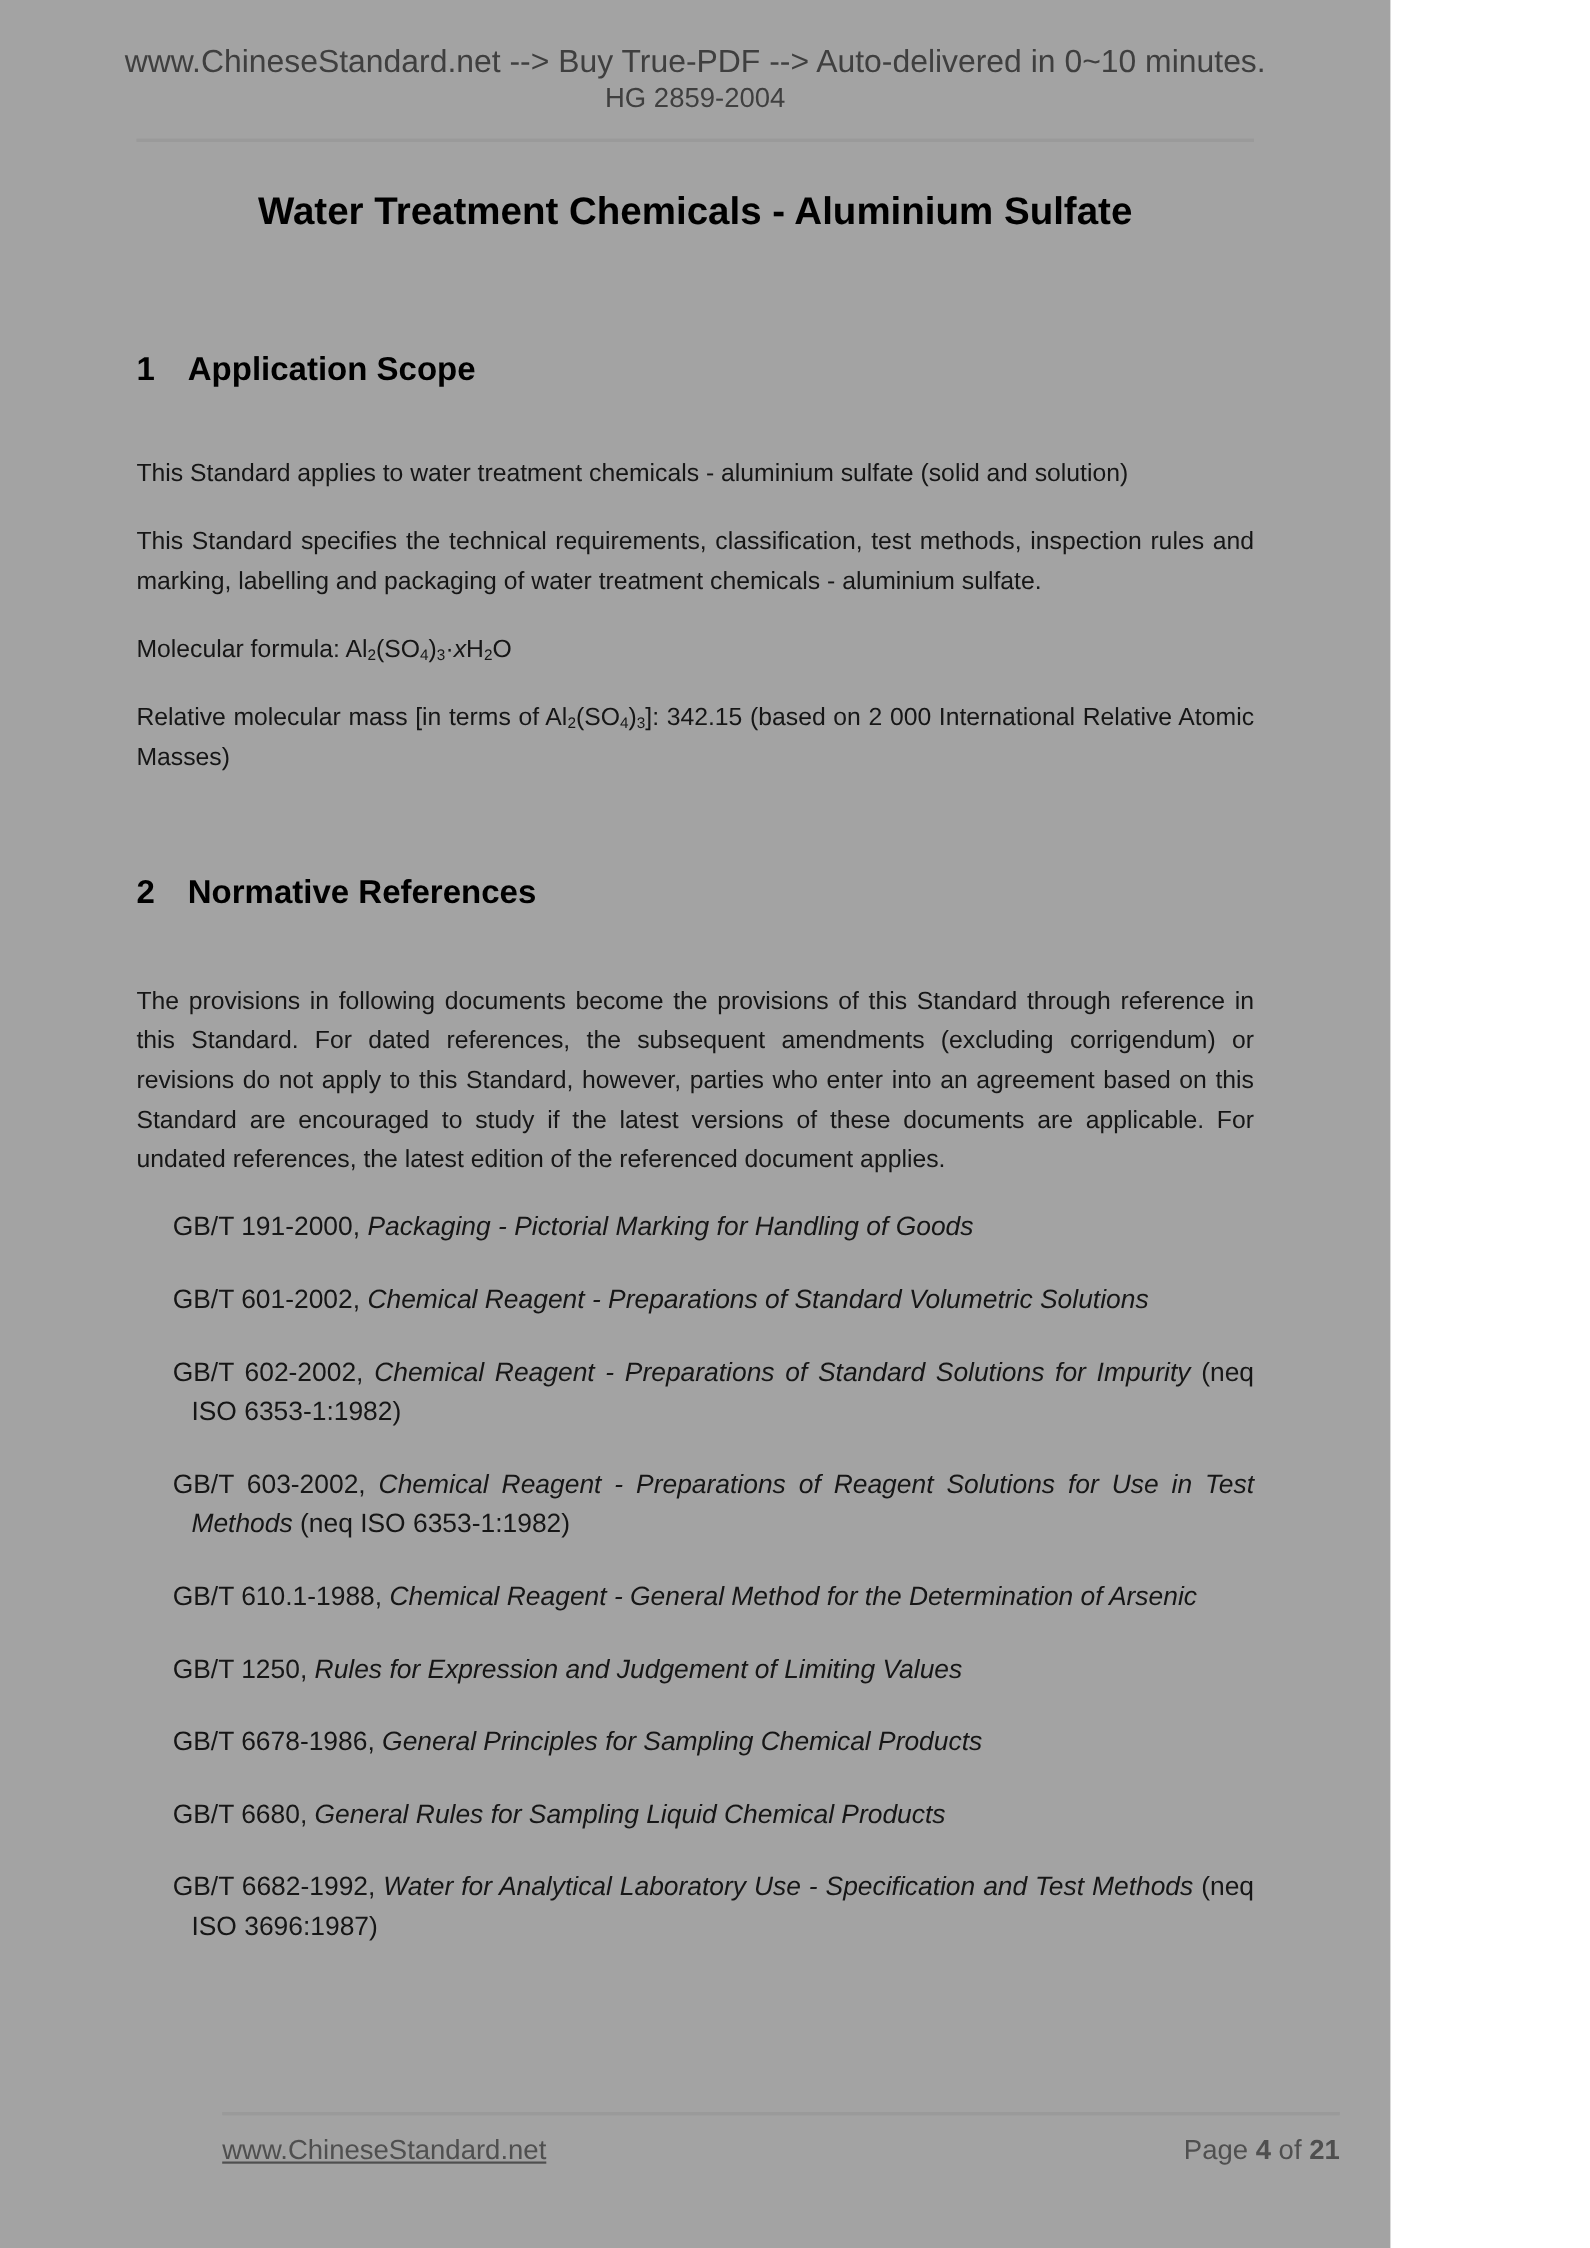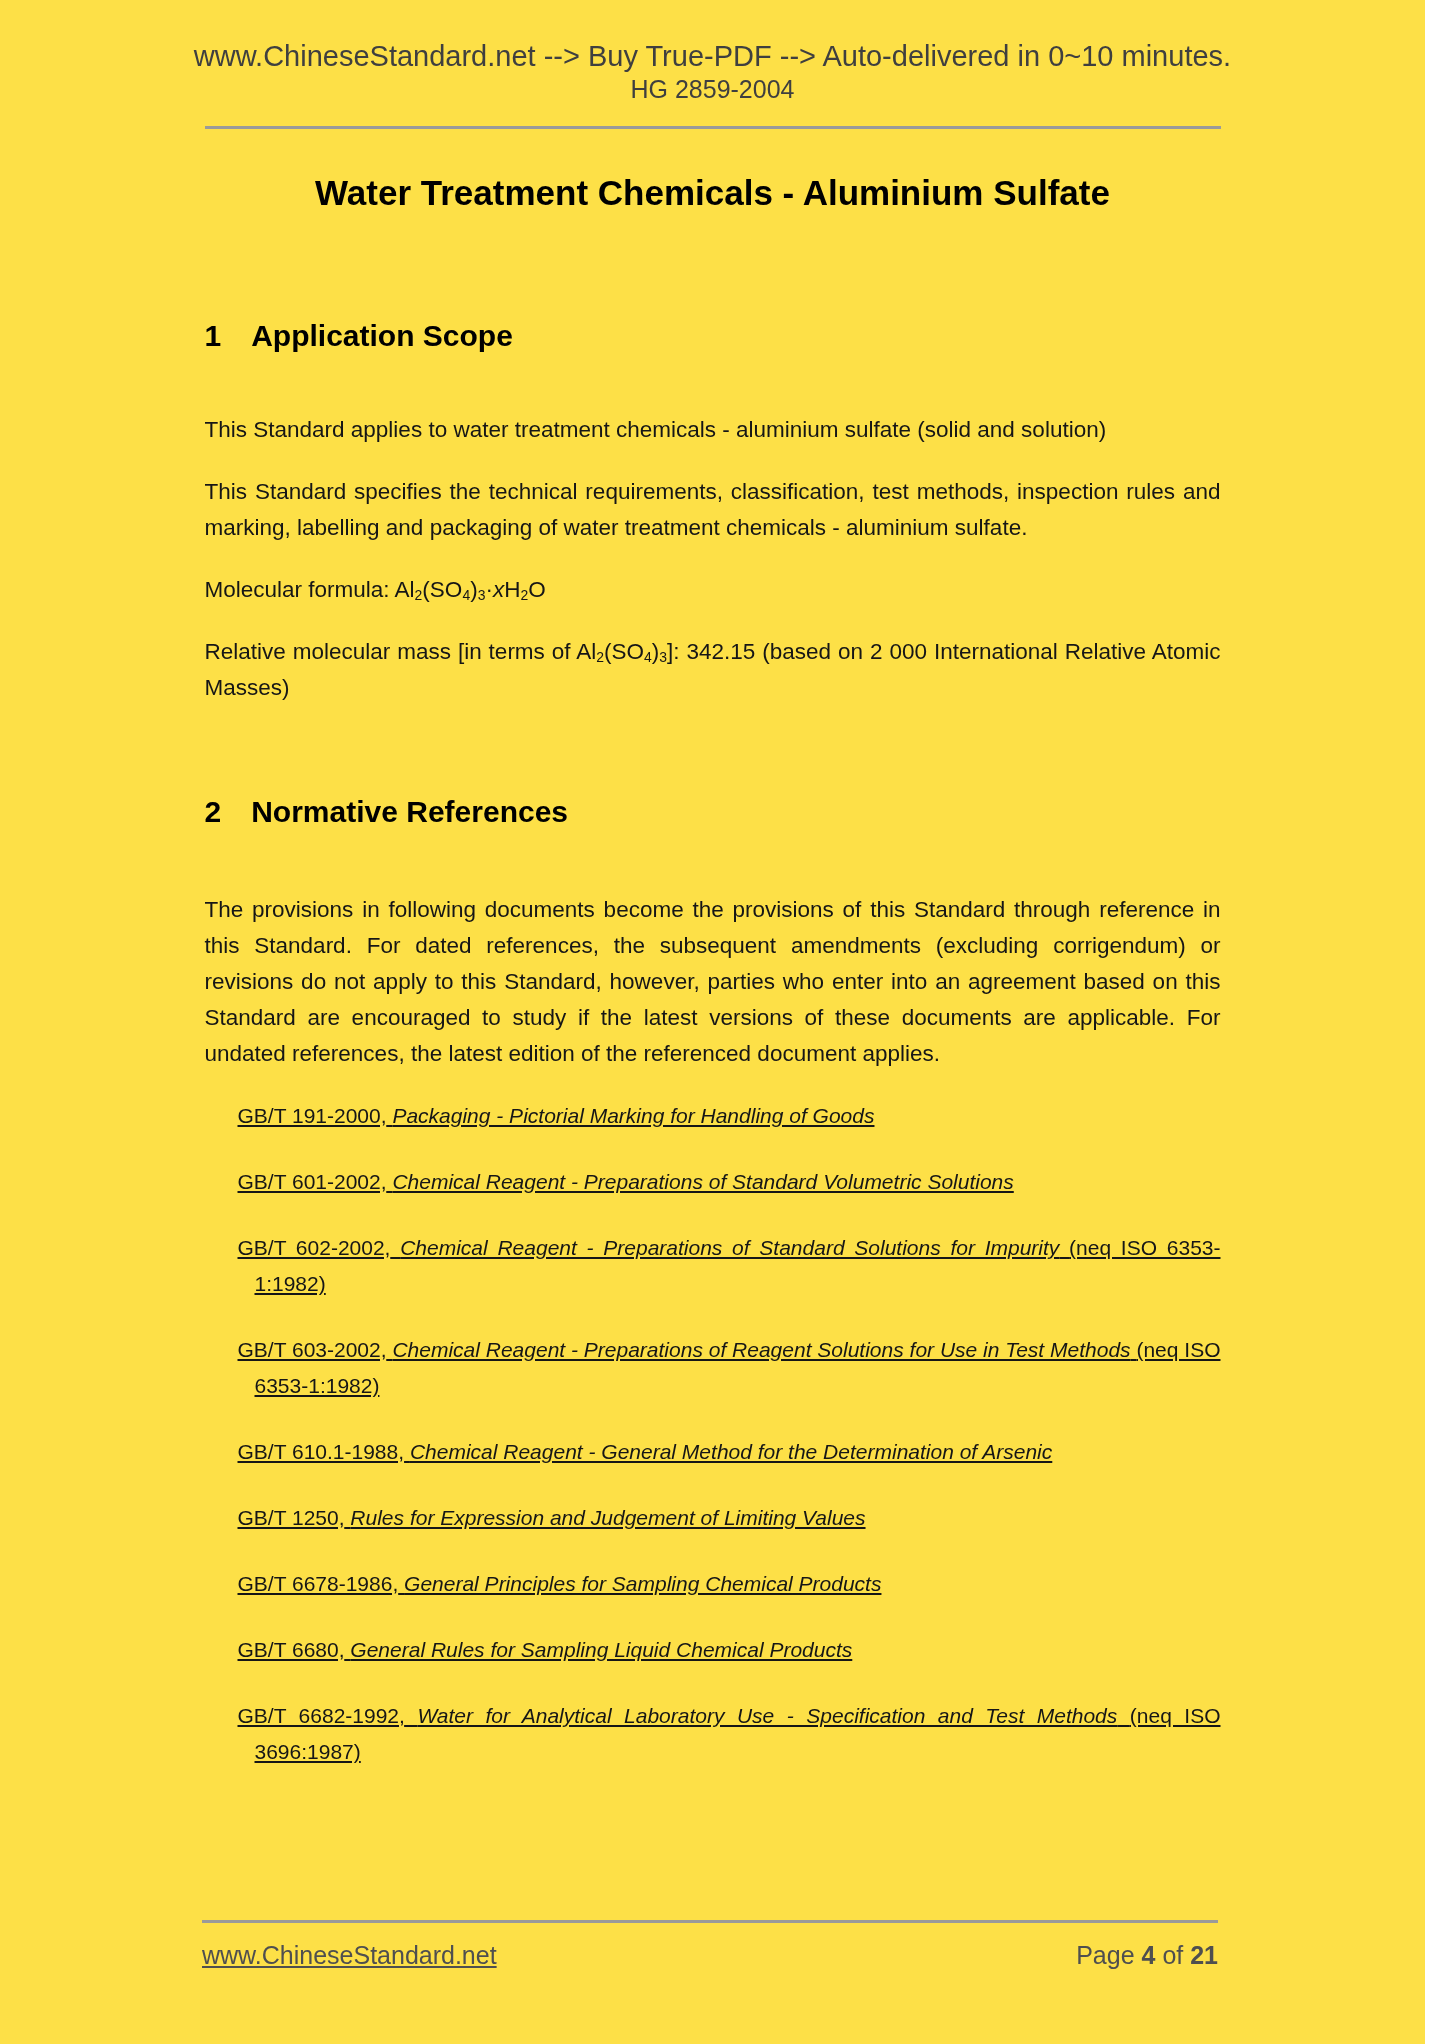--- a/index.html
+++ b/index.html
@@ -9,23 +9,23 @@
     --footer_text:#4f4f4f;
   }
   html,body{margin:0;padding:0;}
   body{
     font-family:"Liberation Sans","DejaVu Sans",sans-serif;
     background:#ffffff;
     color:var(--text);
   }
   .page{
     position:relative;
-    width:1425px;
+    width:1264px;
     height:2044px;
-    background:#fde047;
+    background:#a3a3a3;
     overflow:hidden;
   }
   .page-header{
     padding-top:40px;
     text-align:center;
   }
   .tagline{
     font-size:29px;
     line-height:32px;
     color:var(--gray_text);
@@ -78,28 +78,27 @@
   p.body-par:last-child{margin-bottom:0;}
   sub{
     font-size:0.62em;
     line-height:0;
     vertical-align:-0.22em;
   }
   .ref-list{
     margin-top:20px;
   }
   p.ref{
-    font-size:21px;
+    font-size:24px;
     line-height:36px;
     text-align:justify;
     margin:0 0 30px 0;
     padding-left:50px;
     text-indent:-17px;
     color:var(--text);
-    text-decoration:underline;
   }
   .ref-title{font-style:italic;}
   .page-footer{
     position:absolute;
     top:1920px;
     left:202px;
     width:1016px;
   }
   .footer-row{
     display:flex;

